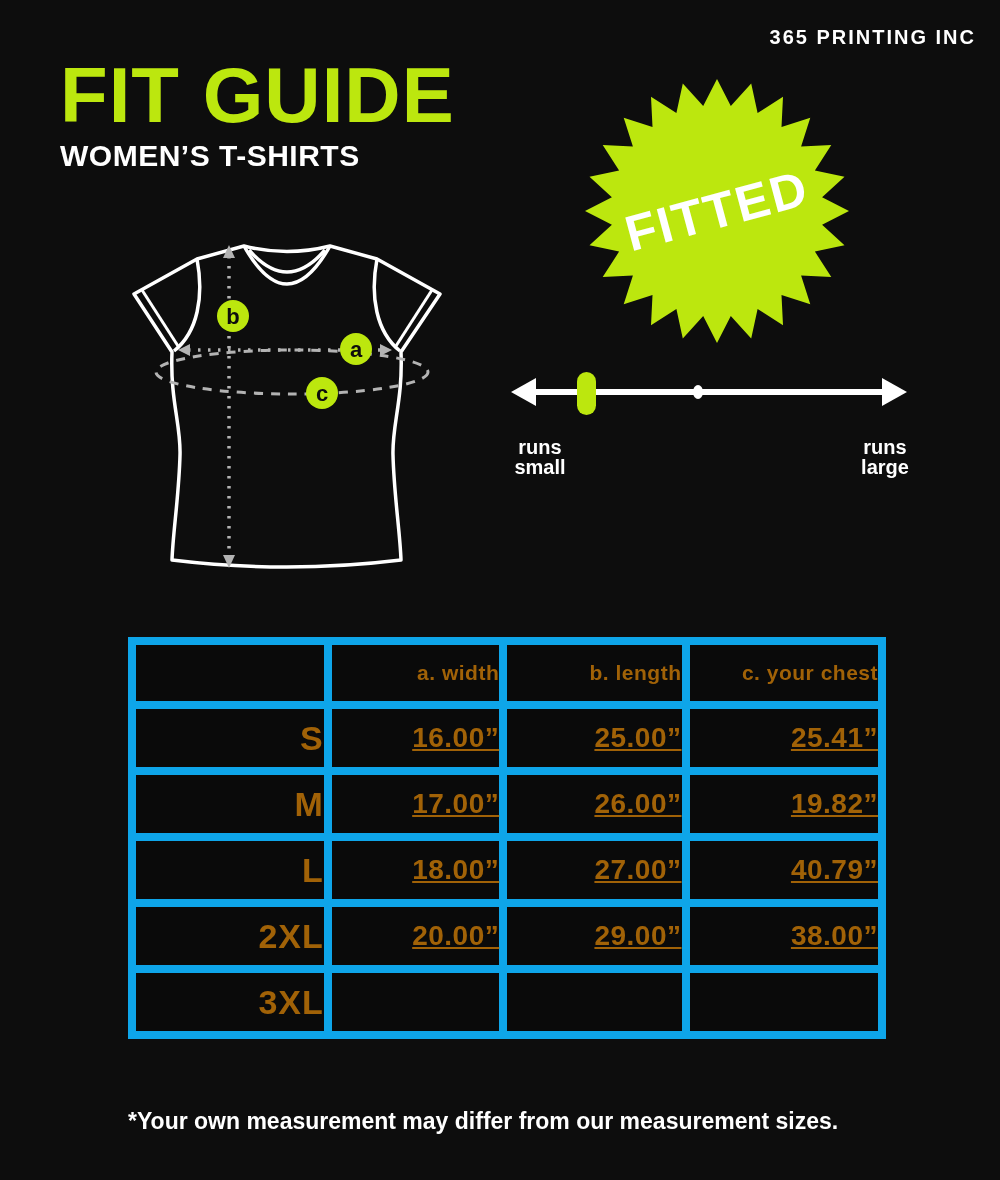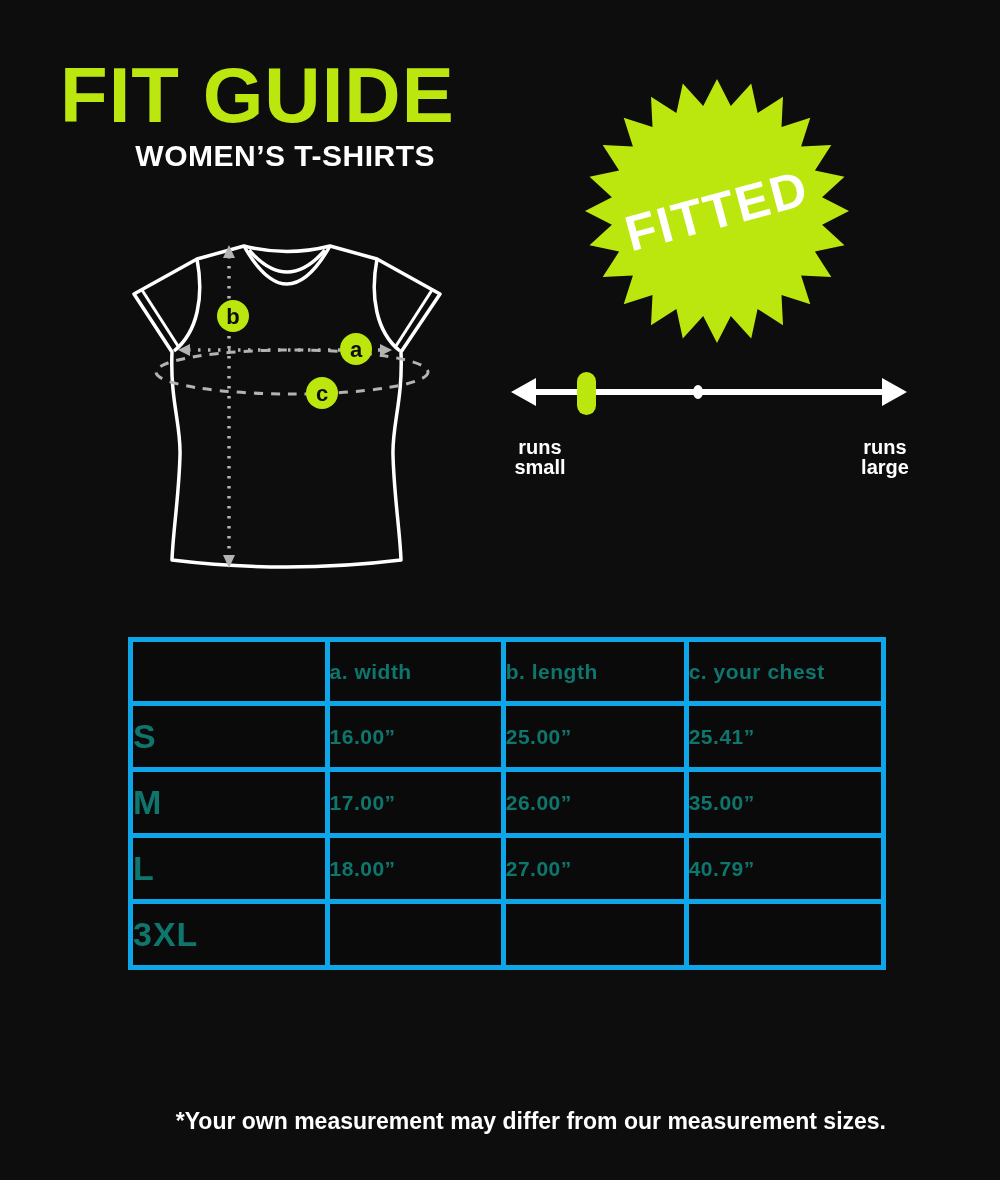--- a/index.html
+++ b/index.html
@@ -34,21 +34,20 @@
     letter-spacing: 1px;
     color: #bce70e;
     line-height: 1;
     white-space: nowrap;
   }
   .subtitle {
     position: absolute;
     left: 60px;
     top: 139px;
     width: 375px;
-    text-align: right;
     font-size: 30px;
     font-weight: bold;
     letter-spacing: 0.5px;
     color: #fff;
     white-space: nowrap;
   }
 
   
   .tshirt-svg { position: absolute; left: 118px; top: 233px; }
   .badge-svg  { position: absolute; left: 567px; top: 61px; }
@@ -72,46 +71,47 @@
   
   .size-table {
     position: absolute;
     left: 128px;
     top: 637px;
     width: 758px;
     border-collapse: collapse;
     table-layout: fixed;
   }
   .size-table { border: 5px solid #bce70e; }
-  .size-table td, .size-table th { border: 5px solid #0ea5e9; text-align: left; vertical-align: middle; color: #0f766e; background: #0a0a0a; }
+  .size-table td, .size-table th { border: 8px solid #0ea5e9; text-align: right; vertical-align: middle; color: #a16207; background: #0a0a0a; }
   .size-table tr.hdr   { height: 64px; }
   .size-table tr.data  { height: 66px; }
   .hdr th  { font-size: 21px; font-weight: bold; letter-spacing: 0.5px; }
   .cell-size { font-size: 34px; font-weight: bold; letter-spacing: 1px; }
-  .cell-val  { font-size: 21px; font-weight: bold; letter-spacing: 0.5px; }
+  .cell-val  { font-size: 28px; font-weight: bold; letter-spacing: 0.5px; text-decoration: underline; }
 
   .footnote {
     position: absolute;
     left: 128px;
     top: 1108px;
     width: 758px;
-    text-align: right;
+    text-align: left;
     font-size: 23px;
     font-weight: bold;
     color: #fff;
     white-space: nowrap;
   }
 
   svg text { font-family: "Liberation Sans", "DejaVu Sans", sans-serif; }
 </style>
 </head>
 <body>
 
 <div class="canvas">
 
+  <div class="brand">365 PRINTING INC</div>
 
   <div class="title">FIT GUIDE</div>
   <div class="subtitle">WOMEN’S T-SHIRTS</div>
 
   <svg class="tshirt-svg" width="345" height="355" viewBox="118 233 345 355">
 
     <path d="M 244,246 L 197,259 L 134,294 L 172,352
              C 170,400 181,425 180,455
              C 179,495 173,532 172,560
              Q 287,574 401,560
@@ -186,29 +186,35 @@
     <tr class="data">
       <td class="cell-size">S</td>
       <td class="cell-val">16.00”</td>
       <td class="cell-val">25.00”</td>
       <td class="cell-val">25.41”</td>
     </tr>
     <tr class="data">
       <td class="cell-size">M</td>
       <td class="cell-val">17.00”</td>
       <td class="cell-val">26.00”</td>
-      <td class="cell-val">35.00”</td>
+      <td class="cell-val">19.82”</td>
     </tr>
     <tr class="data">
       <td class="cell-size">L</td>
       <td class="cell-val">18.00”</td>
       <td class="cell-val">27.00”</td>
       <td class="cell-val">40.79”</td>
     </tr>
     <tr class="data">
+      <td class="cell-size">2XL</td>
+      <td class="cell-val">20.00”</td>
+      <td class="cell-val">29.00”</td>
+      <td class="cell-val">38.00”</td>
+    </tr>
+    <tr class="data">
       <td class="cell-size">3XL</td>
       <td class="cell-val"></td>
       <td class="cell-val"></td>
       <td class="cell-val"></td>
     </tr>
   </tbody>
     </table>
 
   <div class="footnote">*Your own measurement may differ from our measurement sizes.</div>
 

